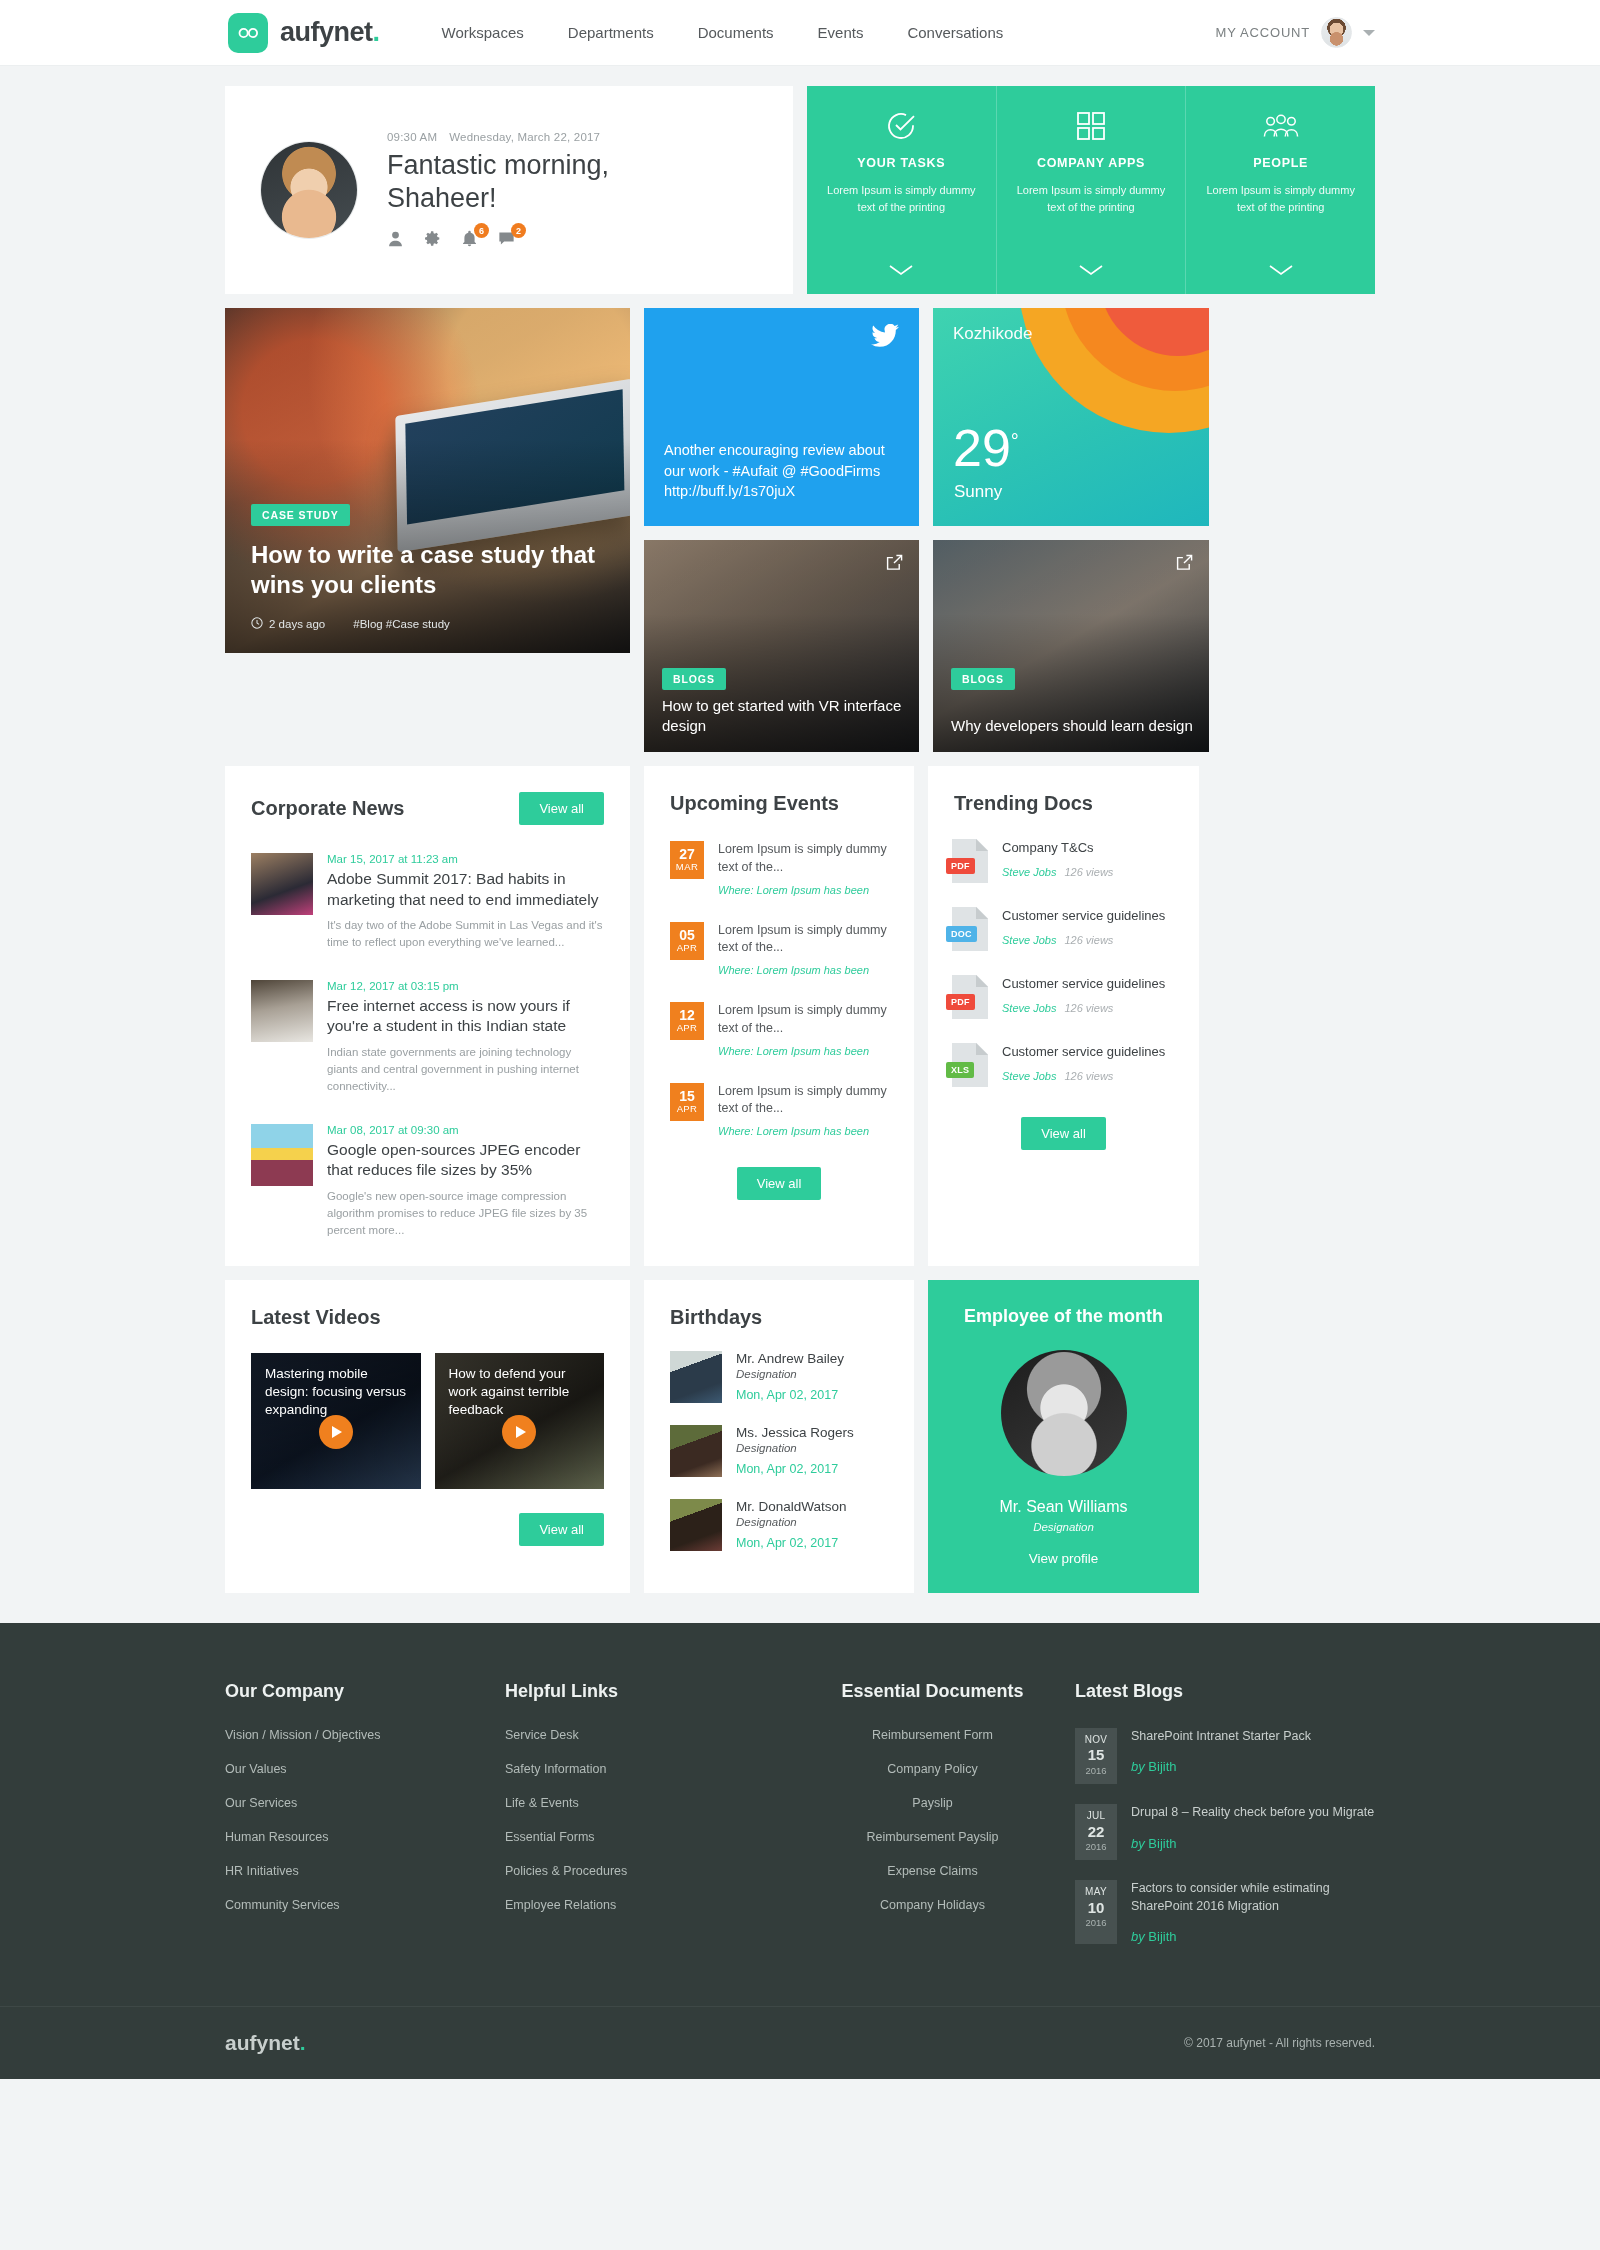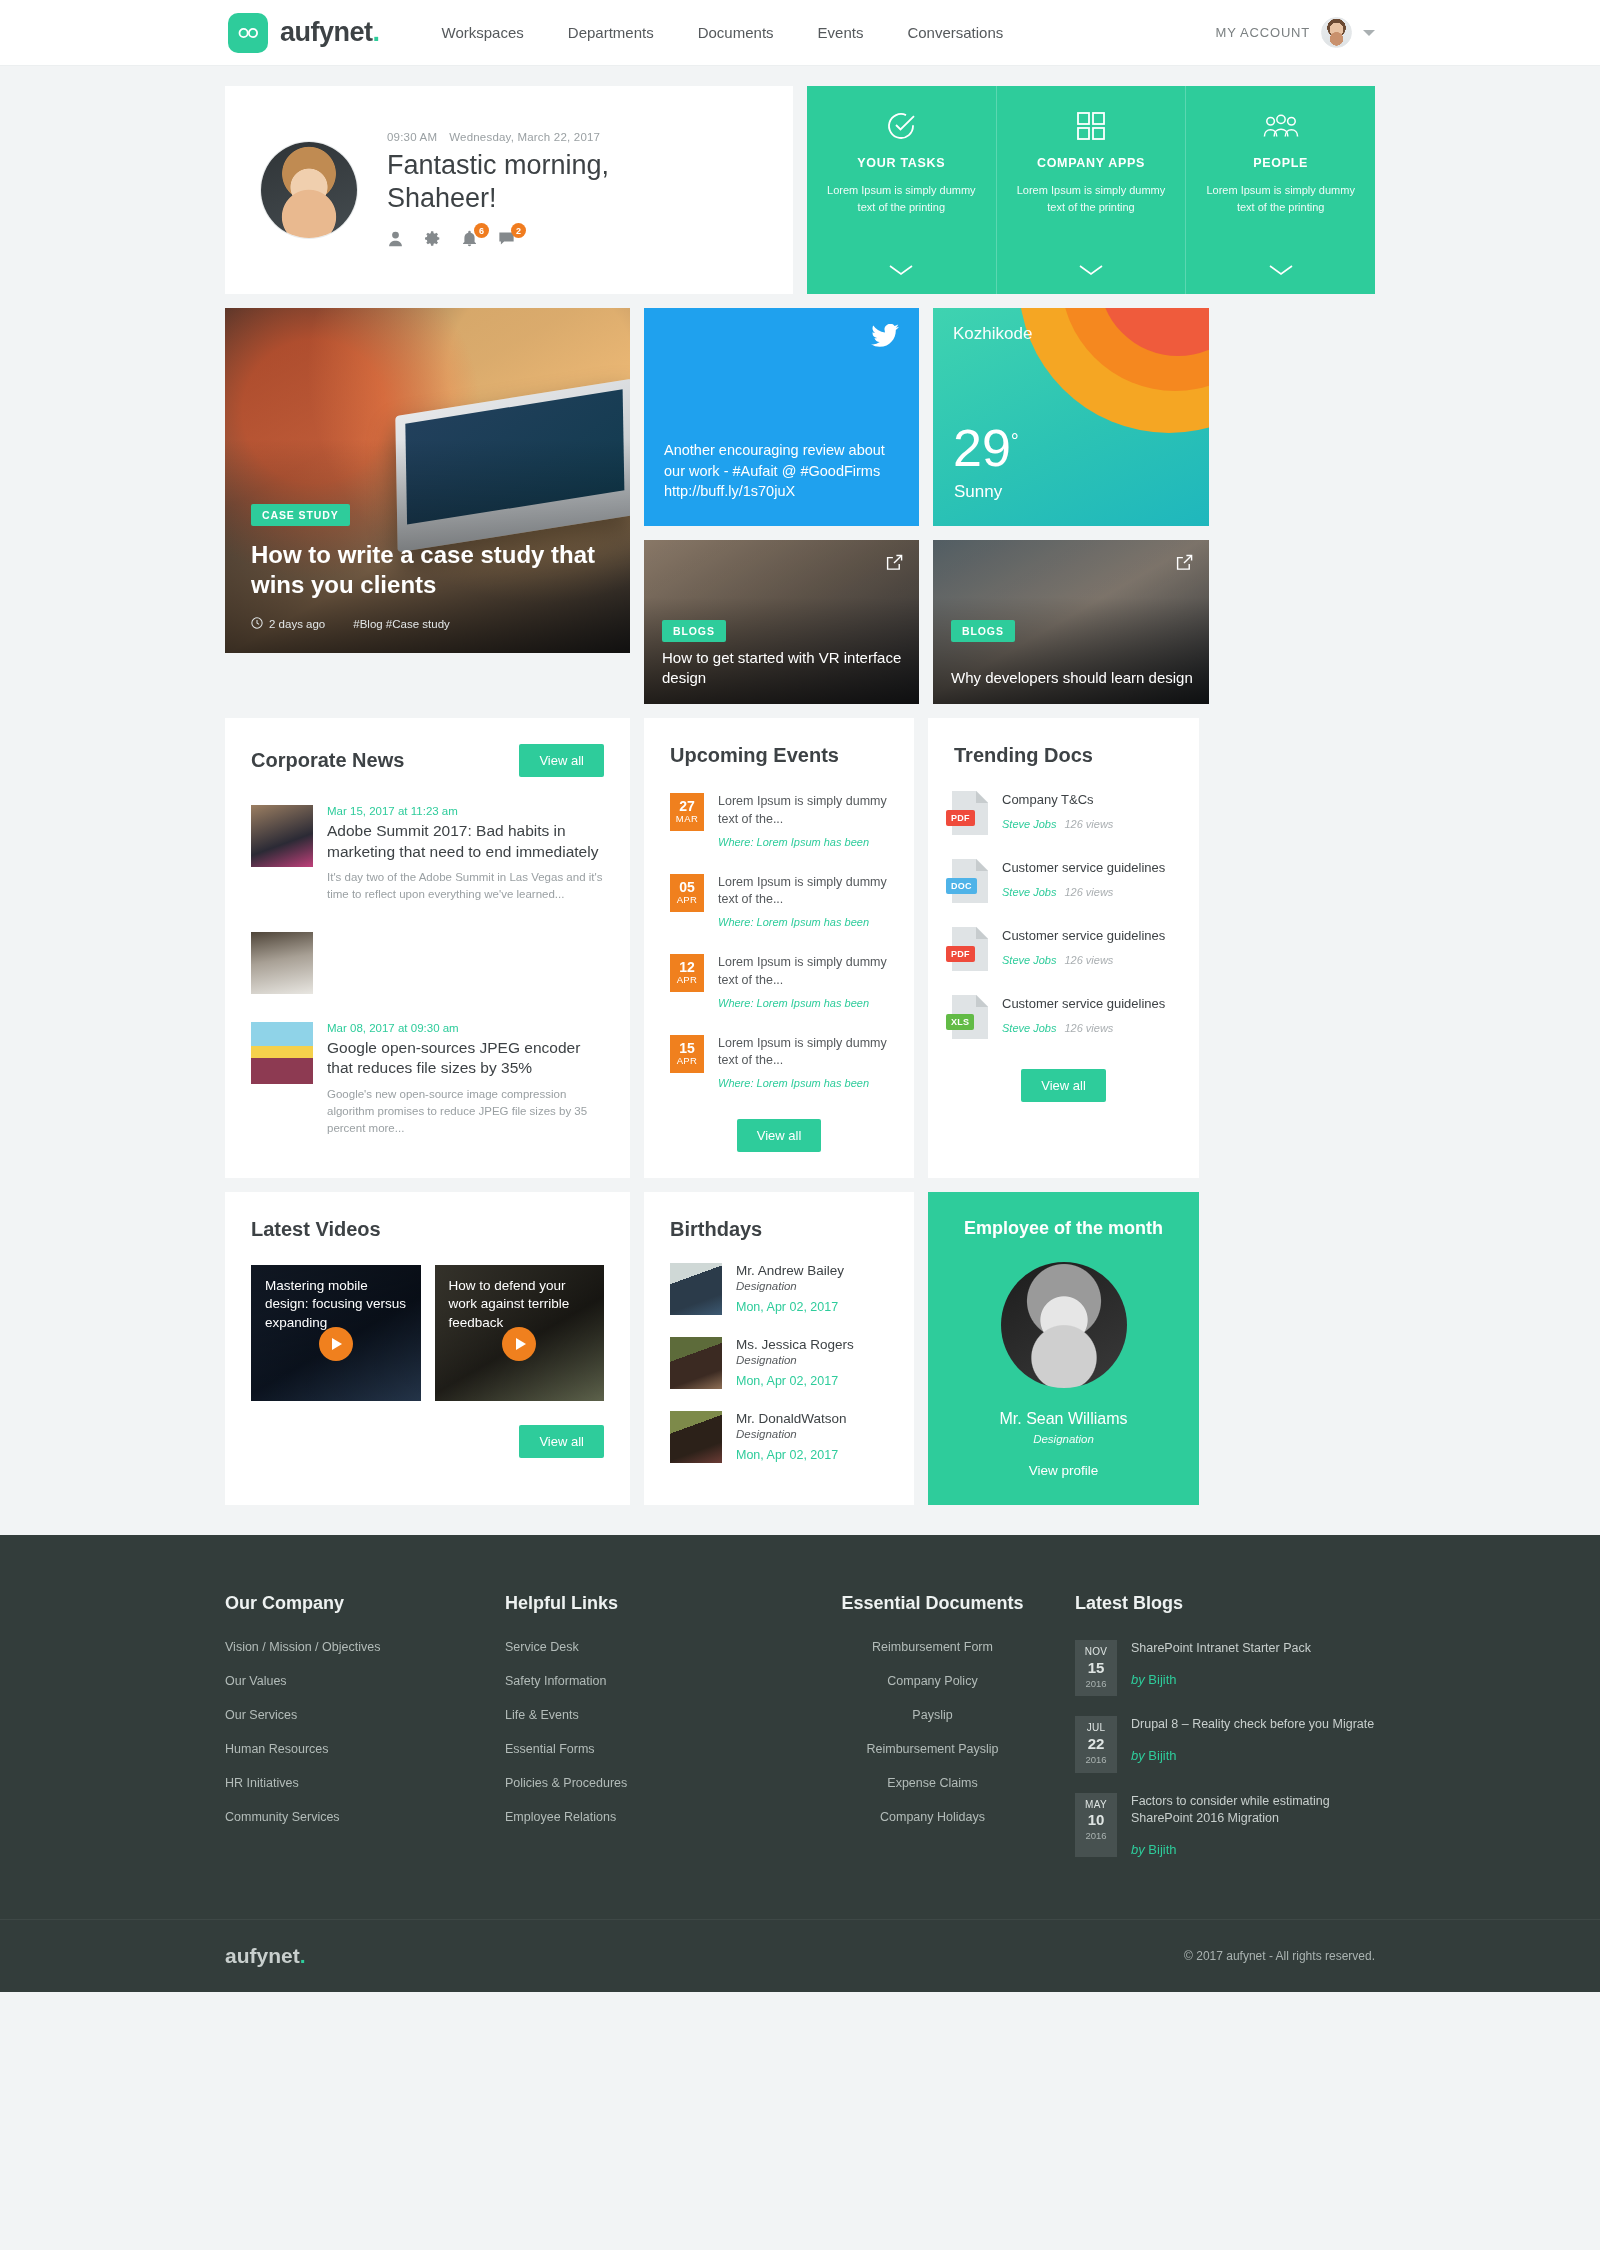--- a/index.html
+++ b/index.html
@@ -131,21 +131,21 @@
   .sun-a,.sun-b,.sun-c { position:absolute; border-radius:50%; }
   .sun-a { width:300px;height:300px; right:-110px; top:-175px; background:#f5a623; }
   .sun-b { width:228px;height:228px; right:-80px; top:-145px; background:#f5881f; }
   .sun-c { width:158px;height:158px; right:-48px; top:-110px; background:#ef5b3c; }
   .wx-city { font-size:17px; position:relative; z-index:2; opacity:.97; }
   .wx-temp { position:absolute; left:20px; bottom:52px; font-size:52px; font-weight:300; line-height:1; }
   .wx-deg { font-size:20px; vertical-align:super; font-weight:300; }
   .wx-cond { position:absolute; left:21px; bottom:24px; font-size:17px; font-weight:300; }
 
   .feature-bot { display:flex; gap:14px; }
-  .blogcard { width:275px; height:164px; position:relative; overflow:hidden; }
+  .blogcard { width:275px; height:212px; position:relative; overflow:hidden; }
   .blogcard.b2 { width:276px; }
   .bc1 { background:linear-gradient(150deg,#9b8875 0%,#6a5e52 45%,#2d2f33 100%); }
   .bc2 { background:linear-gradient(150deg,#5d6a71 0%,#8d8378 48%,#2c3136 100%); }
   .bc-shade { position:absolute; inset:0; background:linear-gradient(to bottom, rgba(0,0,0,.12) 35%, rgba(0,0,0,.68) 100%); }
   .bc-ext { position:absolute; top:14px; right:16px; color:#fff; }
   .bc-pill { position:absolute; left:18px; bottom:62px; }
   .bc-title { position:absolute; left:18px; right:16px; bottom:16px; color:#fff; font-size:15px; line-height:1.32; }
 
   
   .panels { display:flex; gap:14px; margin-top:14px; }
@@ -479,20 +479,25 @@
           <div class="news-item">
             <div class="news-thumb nt1"></div>
             <div>
               <div class="news-date">Mar 15, 2017 at 11:23 am</div>
               <div class="news-title">Adobe Summit 2017: Bad habits in marketing that need to end immediately</div>
               <div class="news-desc">It's day two of the Adobe Summit in Las Vegas and it's time to reflect upon everything we've learned...</div>
             </div>
           </div>
           <div class="news-item">
             <div class="news-thumb nt2"></div>
+            <div>
+              <div class="news-date">Mar 12, 2017 at 03:15 pm</div>
+              <div class="news-title">Free internet access is now yours if you're a student in this Indian state</div>
+              <div class="news-desc">Indian state governments are joining technology giants and central government in pushing internet connectivity...</div>
+            </div>
           </div>
           <div class="news-item">
             <div class="news-thumb nt3"></div>
             <div>
               <div class="news-date">Mar 08, 2017 at 09:30 am</div>
               <div class="news-title">Google open-sources JPEG encoder that reduces file sizes by 35%</div>
               <div class="news-desc">Google's new open-source image compression algorithm promises to reduce JPEG file sizes by 35 percent more...</div>
             </div>
           </div>
         </div>

